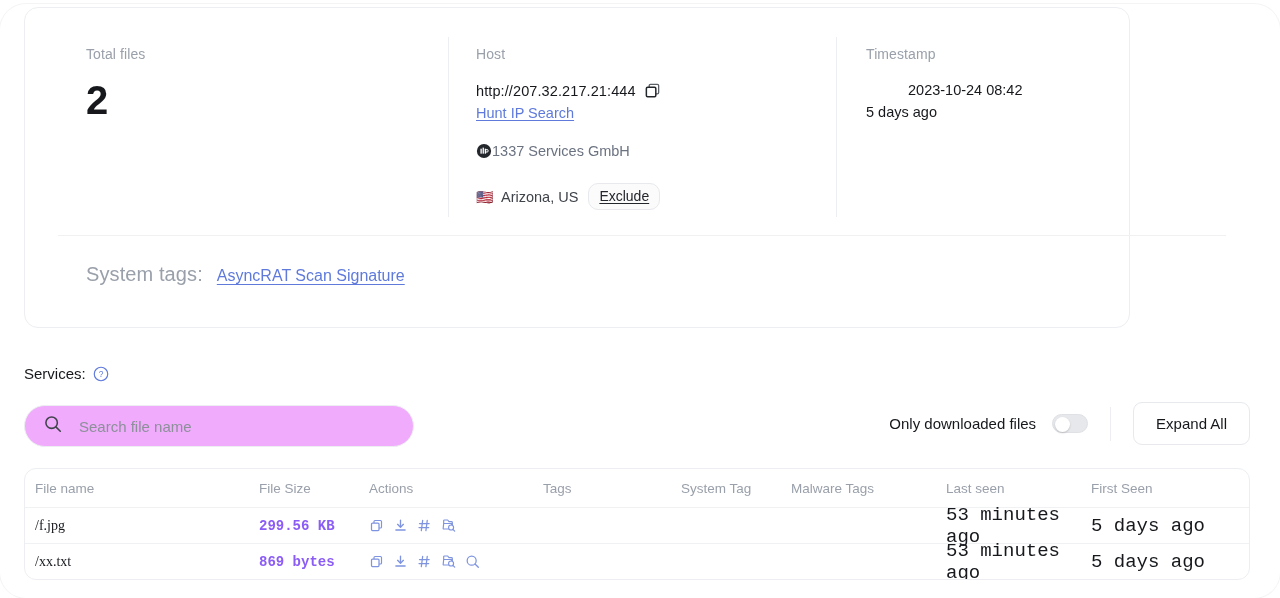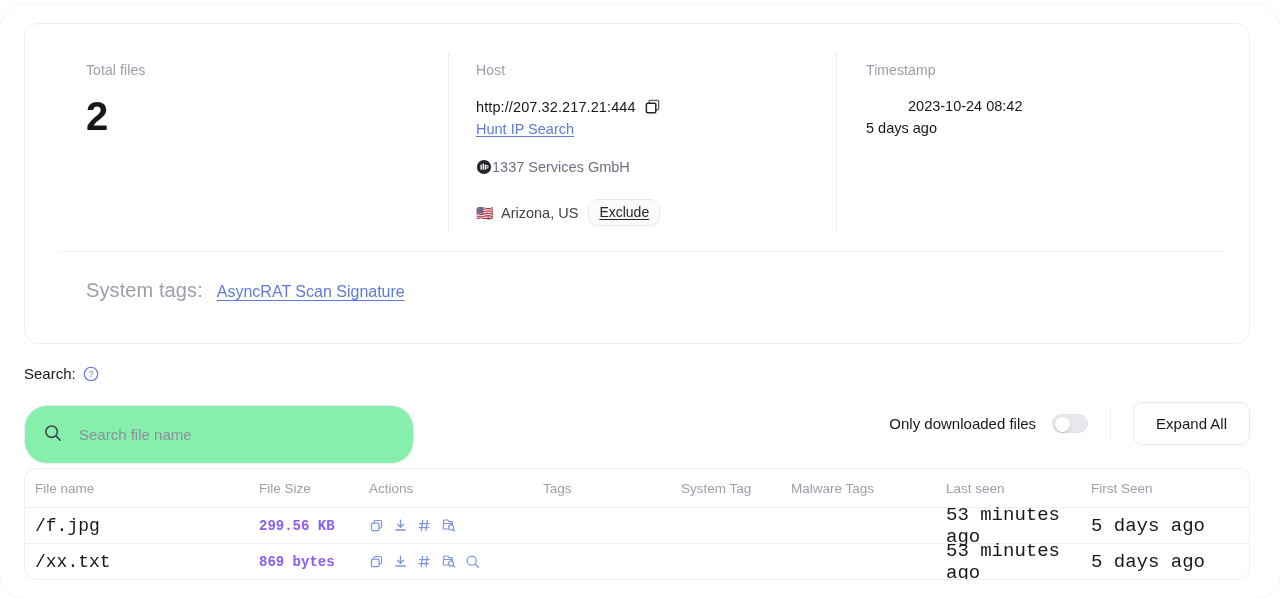--- a/index.html
+++ b/index.html
@@ -16,22 +16,22 @@
     width: 1280px; height: 594px;
     background: #ffffff;
     border-radius: 26px 26px 26px 26px;
     box-shadow: 0 0 0 1px rgba(0,0,0,0.045);
     overflow: hidden;
   }
 
   
   .summary-card {
     position: absolute;
-    left: 24px; top: 19px;
-    width: 1226px; height: 321px;
+    left: 24px; top: 3px;
+    width: 1106px; height: 321px;
     background: #ffffff;
     border: 1px solid #eceef1;
     border-radius: 14px;
   }
   .col-label {
     color: #9aa0aa;
     font-size: 14px;
     letter-spacing: .1px;
   }
 
@@ -121,22 +121,22 @@
     position: absolute;
     left: 24px; top: 361px;
     display: flex; align-items: center; gap: 7px;
   }
   .matched-label { font-size: 15px; color: #16181c; }
   .help-icon { display: inline-flex; cursor: pointer; }
 
   .search-box {
     position: absolute;
     left: 24px; top: 401px;
-    width: 390px; height: 59px;
-    background: #86efac;
+    width: 390px; height: 42px;
+    background: #f0abfc;
     border: 1px solid #eceef1;
     border-radius: 23px;
     display: flex; align-items: center;
     padding: 0 18px;
     gap: 14px;
   }
   .search-input {
     border: none; outline: none; background: transparent;
     font-size: 15px; color: #3f434a;
     font-family: "Liberation Sans", sans-serif;
@@ -193,21 +193,21 @@
   .tbody-row { height: 36px; border-top: 1px solid #f0f1f3; }
   .cell { flex: none; padding-left: 0; }
   .c-name    { width: 234px; padding-left: 10px; }
   .c-size    { width: 110px; }
   .c-actions { width: 174px; }
   .c-tags    { width: 138px; }
   .c-systag  { width: 110px; }
   .c-malware { width: 155px; }
   .c-last    { width: 145px; }
   .c-first   { width: 150px; }
-  .tbody-row .c-name { font-size: 18px; color: #16181c; font-family: Liberation Mono, monospace; }
+  .tbody-row .c-name { font-size: 14px; color: #16181c; font-family: Liberation Serif, serif; }
   .tbody-row .c-size { font-size: 14px; color: #8b5cf6; font-weight: 700; font-family: "Liberation Mono", monospace; }
   .tbody-row .c-last,
   .tbody-row .c-first { font-size: 19px; color: #16181c; font-family: Liberation Mono, monospace; }
   .actions { display: flex; align-items: center; gap: 9px; }
   .act { display: inline-flex; cursor: pointer; color: #7f94e0; }
 </style>
 </head>
 <body>
 
 <div class="page-shell">
@@ -265,21 +265,21 @@
 
     <div class="hdivider"></div>
 
     <div class="systags-row">
       <span class="systags-label">System tags:</span>
       <a class="systags-value">AsyncRAT Scan Signature</a>
     </div>
   </div>
 
   <div class="matched-row">
-    <span class="matched-label">Search:</span>
+    <span class="matched-label">Services:</span>
     <span class="help-icon">
       <svg width="16" height="16" viewBox="0 0 18 18">
         <circle cx="9" cy="9" r="7.6" fill="none" stroke="#5f7adb" stroke-width="1.3"></circle>
         <text x="9" y="12.6" text-anchor="middle" font-size="9.5" font-family="Liberation Sans, sans-serif" fill="#5f7adb">?</text>
       </svg>
     </span>
   </div>
 
   <div class="search-box">
     <span>

